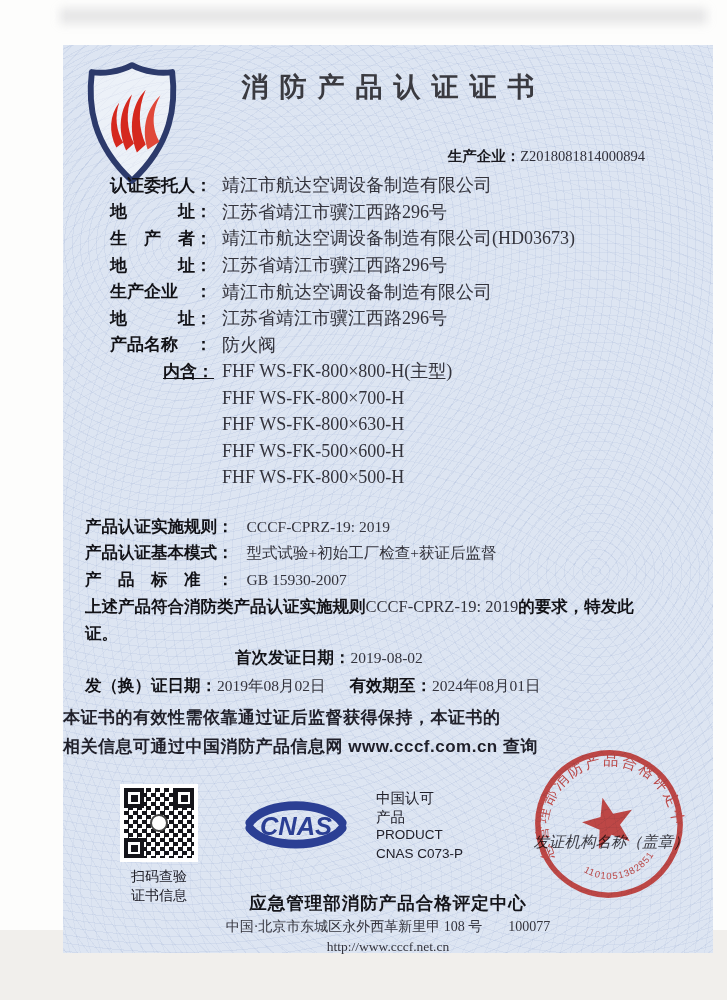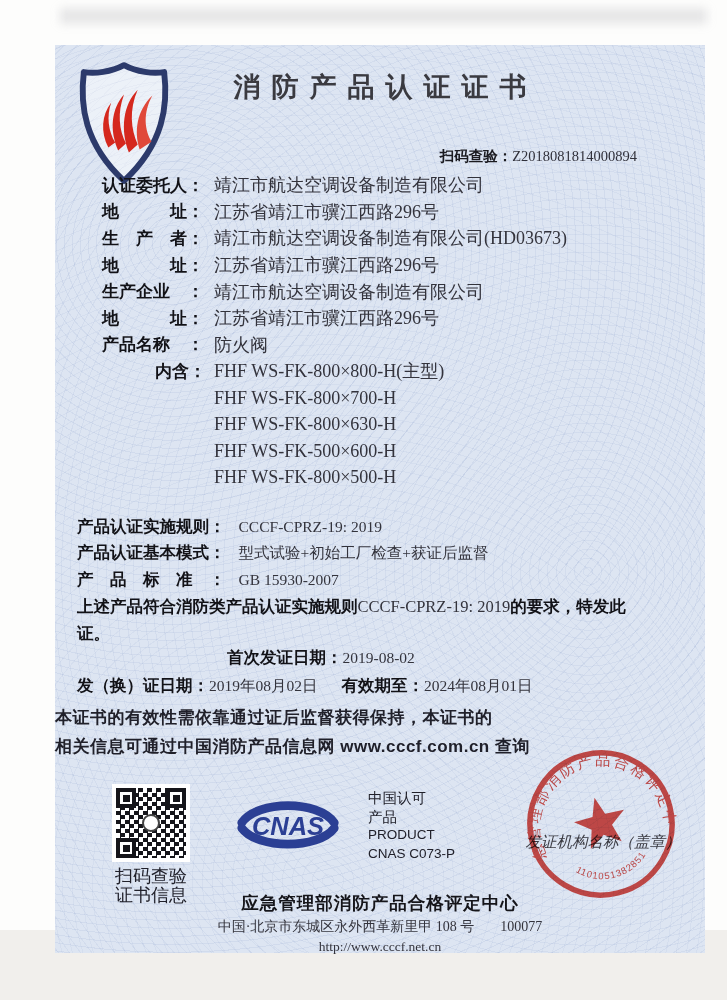--- a/index.html
+++ b/index.html
@@ -6,21 +6,21 @@
   html,body { width:727px; height:1000px; }
   body {
     font-family:"Liberation Sans", sans-serif;
     background:linear-gradient(#fdfdfc 0 93%, #f1efec 93% 100%);
     position:relative; overflow:hidden;
   }
   .scan-band { position:absolute; top:8px; left:60px; right:20px; height:16px;
     background:rgba(150,152,158,.22); filter:blur(5px); }
 
   .cert {
-    position:absolute; left:55px; top:45px; width:650px; height:908px;
+    position:absolute; left:63px; top:45px; width:650px; height:908px;
     background-color:#dde5f2;
     background-image:
       repeating-radial-gradient(circle at 18% 22%, transparent 0 3px, rgba(128,150,198,.13) 3px 4px, transparent 4px 8px),
       repeating-radial-gradient(circle at 82% 58%, transparent 0 4px, rgba(128,150,198,.11) 4px 5px, transparent 5px 9px),
       repeating-radial-gradient(circle at 42% 92%, transparent 0 5px, rgba(128,150,198,.09) 5px 6px, transparent 6px 10px);
     color:#1a1a20;
     padding-left:22px;
   }
 
   .logo { position:absolute; left:20px; top:14px; width:98px; height:130px; }
@@ -29,21 +29,21 @@
     font-size:27px; font-weight:600; letter-spacing:11px; color:#3a3a40; text-indent:11px; }
   .subtitle { position:absolute; left:0; top:68px; width:100%; text-align:center;
     font-size:14.5px; color:#4b4b52; letter-spacing:.5px; }
   .certno { position:absolute; right:68px; top:102px; font-size:14.5px;
     font-family:"Liberation Serif", serif; color:#30303a; }
   .certno b { font-family:"Liberation Sans", sans-serif; font-weight:700; color:#1a1a20; }
 
   .info { position:absolute; left:47px; top:127px; }
   .irow { height:26.6px; display:flex; align-items:center; white-space:nowrap; }
   .ilabel { width:104px; flex:none; font-weight:700; font-size:17px; color:#121217; }
-  .ilabel.r-right { text-align:right; }
+  .ilabel.r-right { text-align:right;text-decoration:underline; }
   .ival { margin-left:8px; font-family:"Liberation Serif", serif; font-size:18px; color:#33333c; }
   .spacer { width:104px; flex:none; }
 
   .rules { position:absolute; left:22px; top:469px; }
   .rrow { height:26.3px; display:flex; align-items:center; white-space:nowrap; }
   .rlabel { font-weight:700; font-size:16.5px; color:#121217; }
   .rval { margin-left:13px; font-family:"Liberation Serif", serif; font-size:15.5px; color:#33333c; }
 
   .statement { position:absolute; left:22px; top:548px; width:578px;
     font-size:16.5px; font-weight:700; line-height:27px; color:#121217; }
@@ -61,21 +61,21 @@
 
   .qr { position:absolute; left:57px; top:739px; width:78px; height:78px; background:#fff; }
   .qr-inner { position:absolute; inset:4px;
     background:repeating-conic-gradient(#15151a 0% 25%, #fff 0% 50%); background-size:9px 9px; }
   .fp { position:absolute; width:20px; height:20px; border:4px solid #15151a; background:#fff; }
   .fp::after { content:""; position:absolute; inset:2.5px; background:#15151a; }
   .fp.tl { left:4px; top:4px; } .fp.tr { right:4px; top:4px; } .fp.bl { left:4px; bottom:4px; }
   .qr-center { position:absolute; left:50%; top:50%; width:18px; height:18px; margin:-9px 0 0 -9px;
     background:#fff; border:2px solid #444; border-radius:50%; }
   .qr-caption { position:absolute; left:24px; top:822px; width:144px; text-align:center;
-    font-size:18px; line-height:19px; color:#20202a; }
+    font-size:14px; line-height:19px; color:#20202a; }
 
   .cnas { position:absolute; left:176px; top:748px; }
   .cnas-text { position:absolute; left:297px; top:744px; font-size:13.5px; line-height:18.5px; color:#20202a;margin-left:16px; }
   .cnas-text .zh { font-size:14.5px; }
 
   .issuer { position:absolute; left:398px; top:787px; width:300px; text-align:center;
     font-family:"Liberation Serif", serif; font-style:italic; font-size:15.5px; color:#3a3a42; z-index:1; }
 
   .stamp { position:absolute; left:466px; top:699px; width:160px; height:160px;
     mix-blend-mode:multiply; opacity:.93; z-index:2; }
@@ -97,21 +97,21 @@
 
   <svg class="logo" viewBox="0 0 100 132">
     <path d="M50,6 C63,13 80,15 91,13 C95,46 91,86 50,124 C9,86 5,46 9,13 C20,15 37,13 50,6 Z" fill="rgba(255,255,255,0.45)" stroke="#2c3a6b" stroke-width="6" stroke-linejoin="round"></path>
     <path d="M34,90 C26,74 27,57 37,44 C32,58 34,73 41,85 Z" fill="#d5281e"></path>
     <path d="M44,93 C35,72 37,51 50,36 C43,55 45,72 52,86 Z" fill="#d5281e"></path>
     <path d="M55,95 C46,72 49,46 64,31 C55,52 57,71 64,87 Z" fill="#d5281e"></path>
     <path d="M66,92 C60,74 63,52 79,37 C69,55 71,72 78,84 Z" fill="#e0483a"></path>
   </svg>
 
   <div class="title">消防产品认证证书</div>
-  <div class="certno"><b>扫码查验：</b><span>Z2018081814000894</span></div>
+  <div class="certno"><b>生产企业：</b><span>Z2018081814000894</span></div>
 
   <div class="info">
     <div class="irow">
         <span class="ilabel">认证委托人：</span>
         <span class="ival">靖江市航达空调设备制造有限公司</span>
       </div>
     <div class="irow">
         <span class="ilabel">地　　　址：</span>
         <span class="ival">江苏省靖江市骥江西路296号</span>
       </div>

